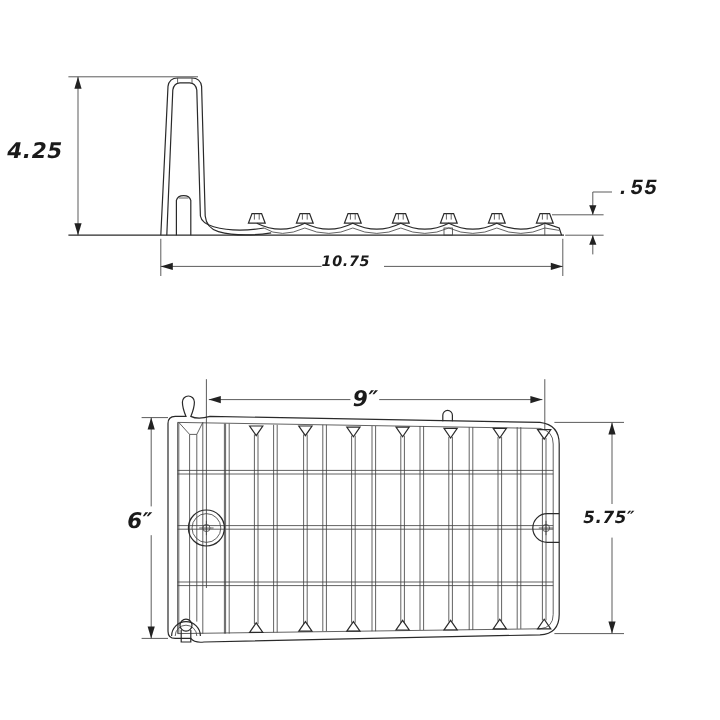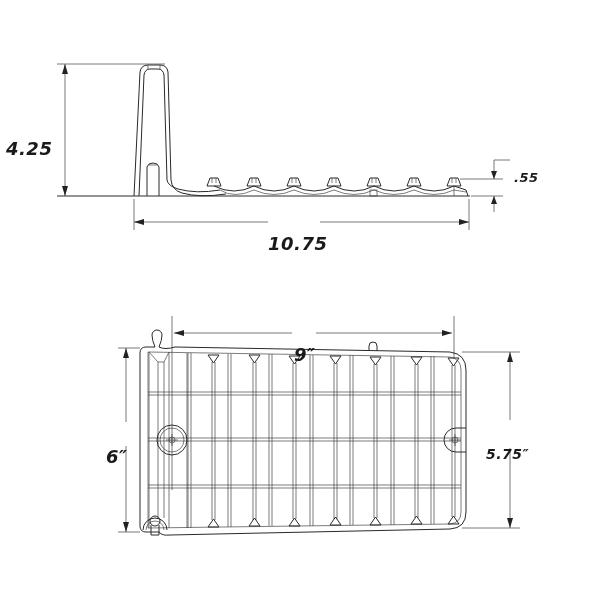--- a/index.html
+++ b/index.html
@@ -2,21 +2,21 @@
 <html><head>
   <meta charset="utf-8">
   <style>
     html, body { margin: 0; padding: 0; background: #ffffff; }
     body { width: 600px; height: 600px; overflow: hidden; position: relative; font-family: "DejaVu Sans", sans-serif; }
     #drawing { position: absolute; left: 0; top: 0; width: 600px; height: 600px; }
     .ln { fill: none; stroke: #2a2a2a; stroke-width: 1; }
     .ln-thin { fill: none; stroke: #444; stroke-width: 0.7; }
     .dim { fill: none; stroke: #555; stroke-width: 0.8; }
     .arrow { fill: #222; stroke: none; }
-    .lbl { position: absolute; font-family: "DejaVu Sans", sans-serif; font-weight: bold; font-style: italic; color: #1a1a1a; font-size: 17px; letter-spacing: 0.5px; white-space: nowrap; margin-top: 22px; }
+    .lbl { position: absolute; font-family: "DejaVu Sans", sans-serif; font-weight: bold; font-style: italic; color: #1a1a1a; font-size: 17px; letter-spacing: 0.5px; white-space: nowrap; }
   </style>
 </head>
 <body>
 
 <svg id="drawing" viewBox="0 0 600 600" xmlns="http://www.w3.org/2000/svg">
 
   <g>
 
     <line class="dim" x1="57" y1="64" x2="165" y2="64"></line>
     <line class="dim" x1="65" y1="64" x2="65" y2="196"></line>
@@ -194,17 +194,17 @@
     <g>
       <path d="M143,530 A12,12 0 0 1 167,530" fill="#fff" class="ln"></path>
       <path d="M146,530 A9,9 0 0 1 164,530" class="ln-thin"></path>
       <circle cx="155" cy="521" r="5" fill="#fff" class="ln"></circle>
       <path class="ln" d="M151,525 L151,535 L159,535 L159,525"></path>
     </g>
   </g>
 </svg>
 
 <div class="lbl" style="left:6px; top:116px; font-size:18px;">4.25</div>
-<div class="lbl" style="left:268px; top:211px; font-size:18px;">10.75</div>
-<div class="lbl" style="left:514px; top:148px; font-size:13px;">.55</div>
+<div class="lbl" style="left:268px; top:211px; font-size:12px;">10.75</div>
+<div class="lbl" style="left:514px; top:148px; font-size:18px;font-family:Liberation Mono, monospace;">.55</div>
 <div class="lbl" style="left:294px; top:322px; font-size:18px;">9″</div>
 <div class="lbl" style="left:106px; top:424px; font-size:18px;">6″</div>
 <div class="lbl" style="left:486px; top:424px; font-size:14px;">5.75″</div>
 
 </body></html>

